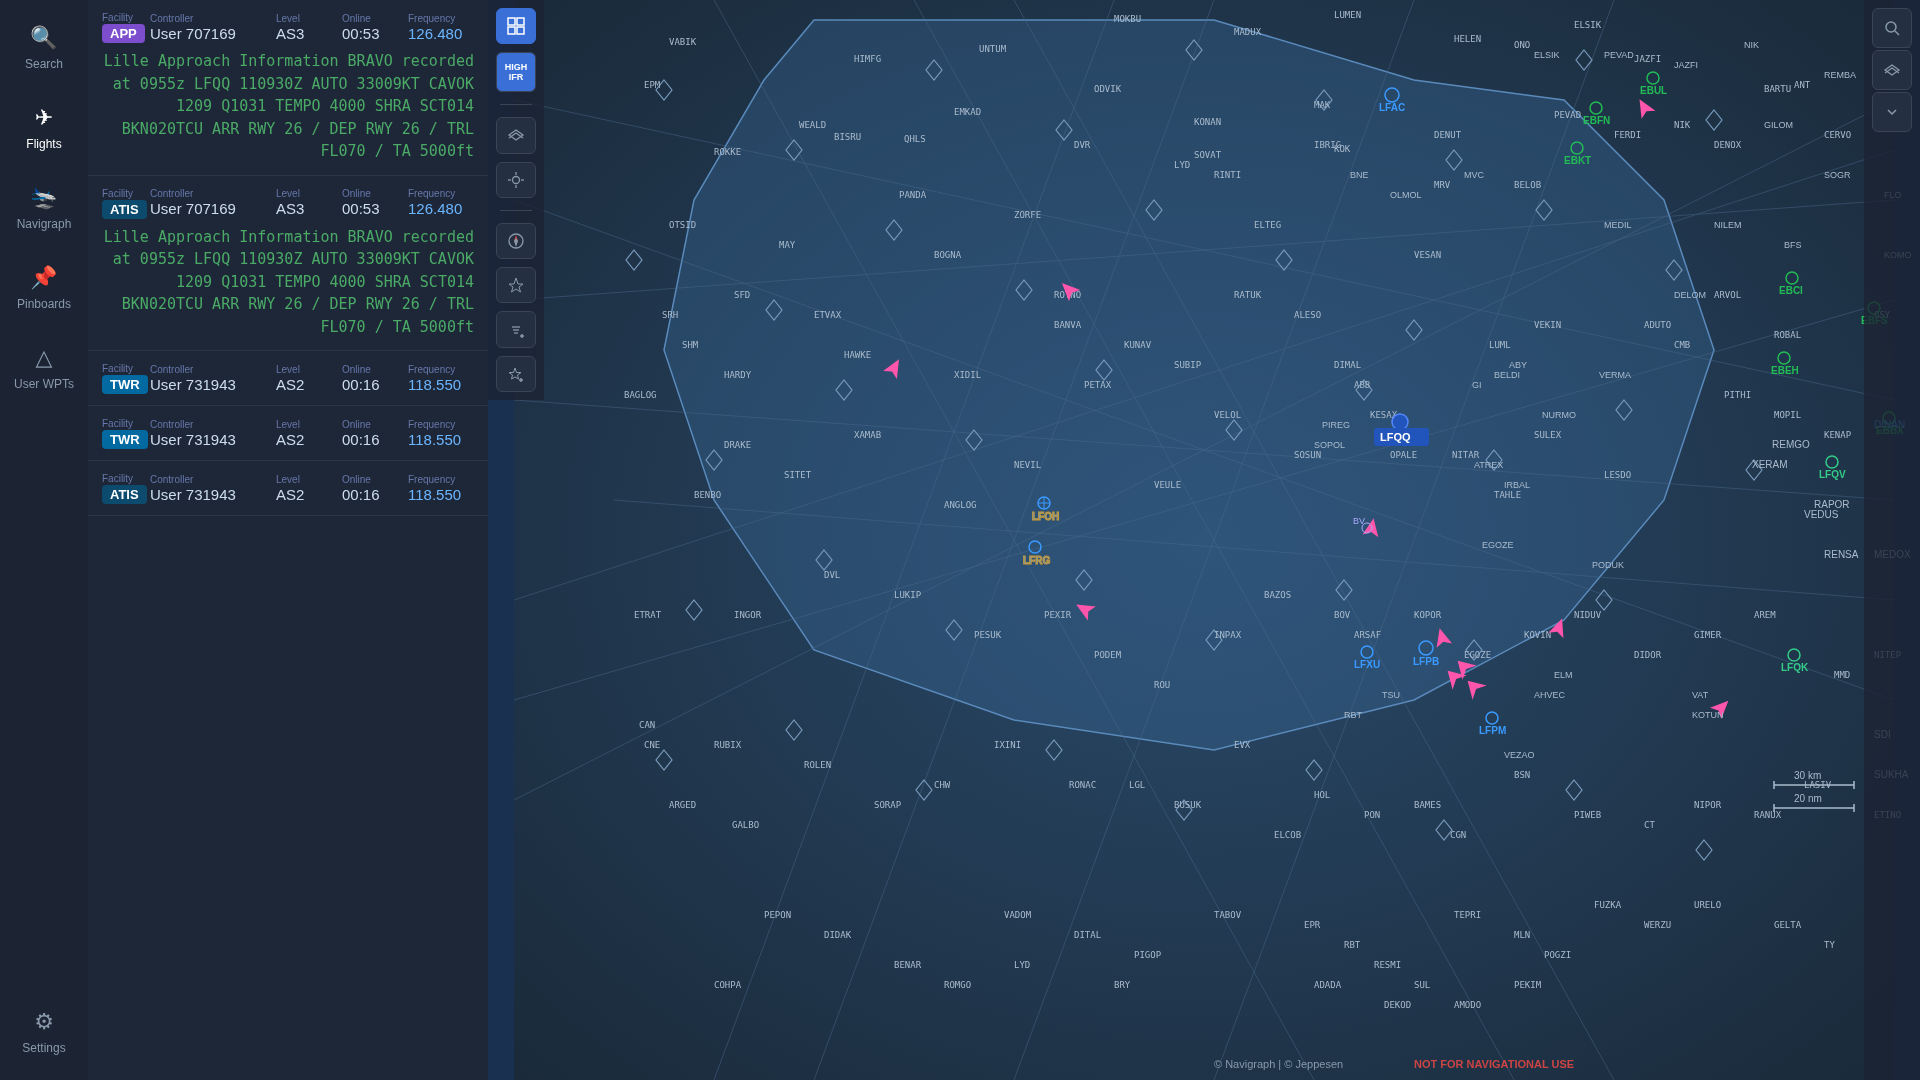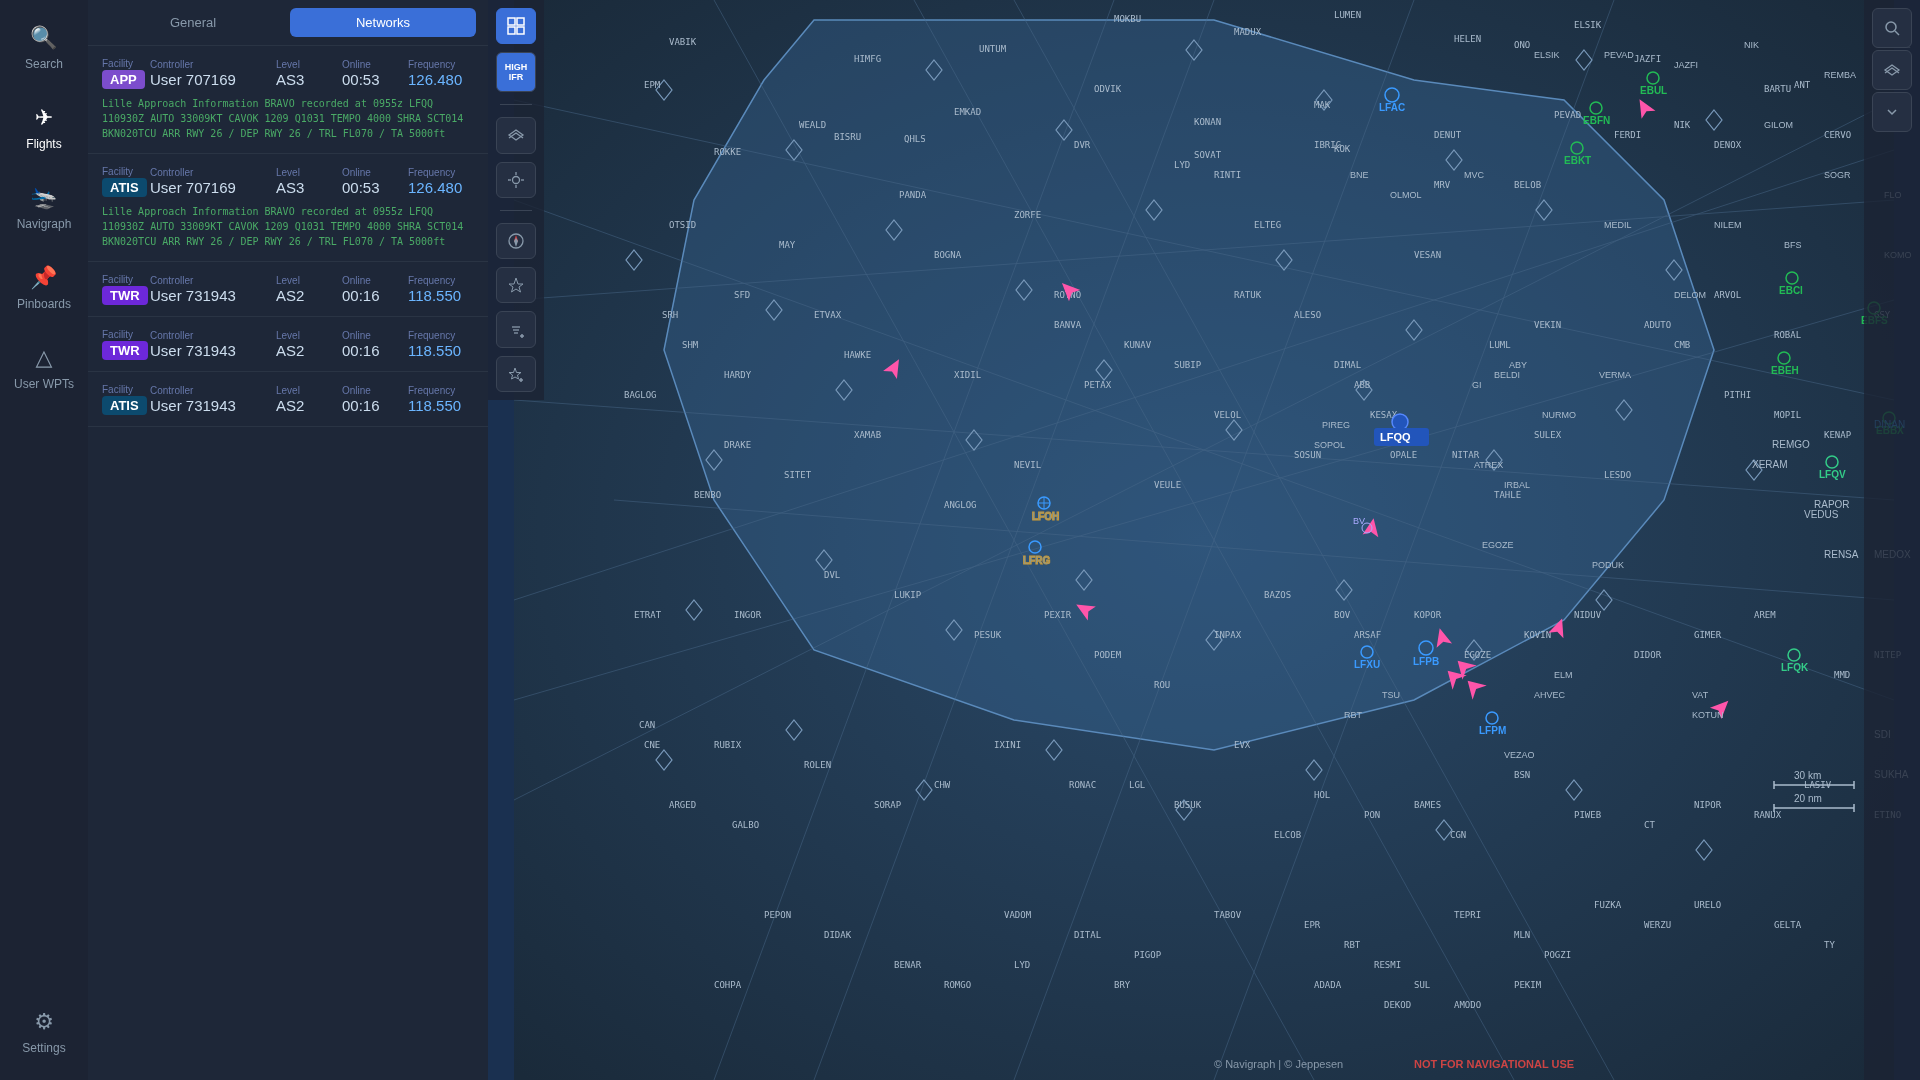--- a/index.html
+++ b/index.html
@@ -137,21 +137,21 @@
       padding: 2px 8px;
       border-radius: 4px;
       font-size: 13px;
       font-weight: 700;
       color: #fff;
       min-width: 42px;
       text-align: left;
     }
     .badge-app { background: #7c4dcc; }
     .badge-atis { background: #0c4a6e; }
-    .badge-twr { background: #6d28d9; }
+    .badge-twr { background: #0369a1; }
     .col-label {
       font-size: 10px;
       color: #6677aa;
       margin-bottom: 1px;
     }
     .col-value {
       font-size: 15px;
       color: #ccddee;
     }
     .col-value.freq {
@@ -160,24 +160,25 @@
 
     .atc-grid {
       display: grid;
       grid-template-columns: 42px 120px 60px 60px auto;
       align-items: center;
       gap: 6px;
     }
 
     .metar-text {
       margin-top: 8px;
-      font-size: 10px;
+      font-size: 15px;
       color: #4aaa66;
       line-height: 1.5;
       font-family: monospace;
+      text-align: right;
     }
 
     
     .map-area {
       flex: 1;
       height: 1080px;
       position: relative;
       background: #1a3050;
       overflow: hidden;
     }
@@ -282,24 +283,20 @@
   <div class="nav-item nav-settings" style="margin-top:auto;">
     <span class="nav-icon">⚙</span>
     <span>Settings</span>
   </div>
 </div>
 
 <div class="airport-panel">
 
 
 
-  <div class="tab-row">
-    <button class="tab-btn">General</button>
-    <button class="tab-btn active">Networks</button>
-  </div>
 
 
   <div class="panel-content">
 
     <div class="atc-entry">
       <div class="atc-grid">
         <div>
           <div class="col-label">Facility</div>
           <span class="facility-badge badge-app">APP</span>
         </div>

